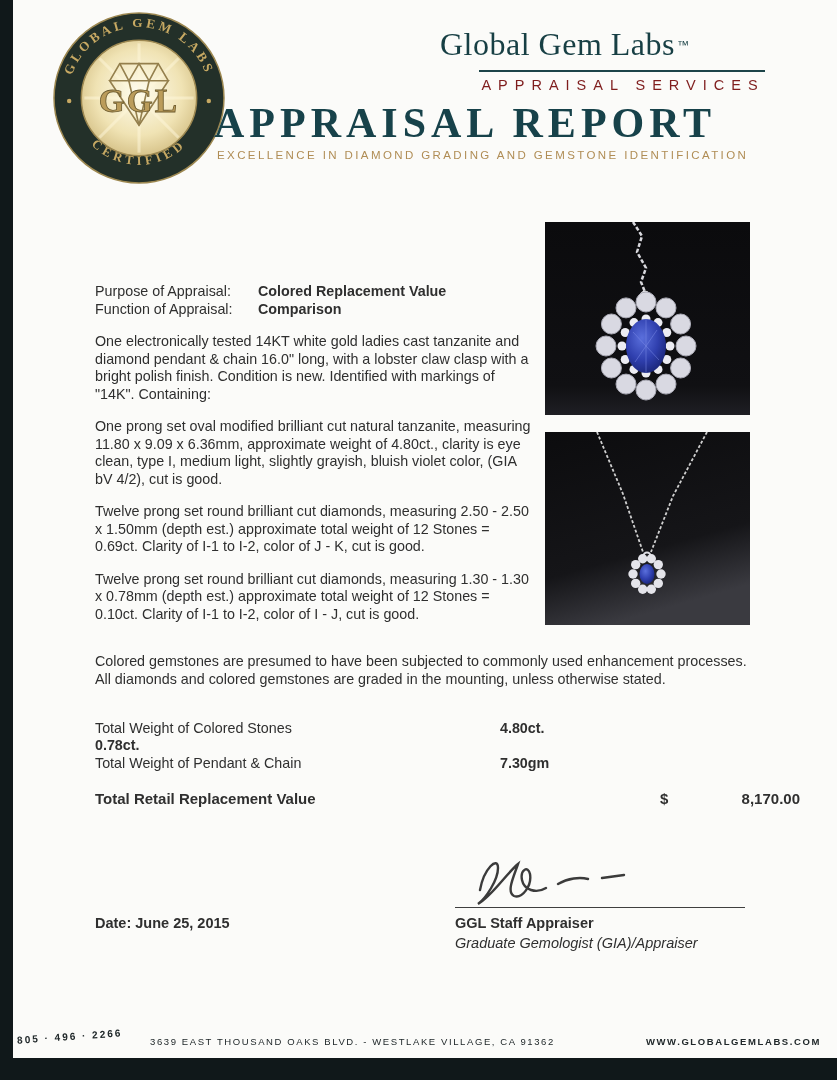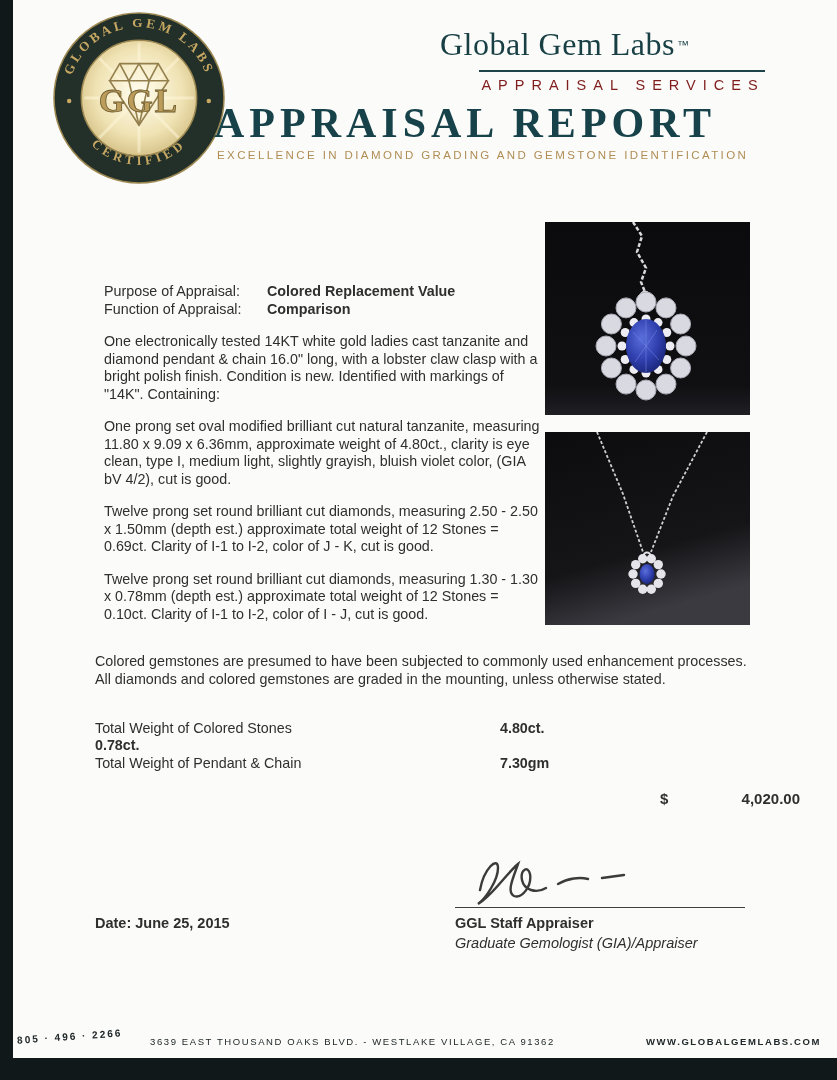--- a/index.html
+++ b/index.html
@@ -34,21 +34,21 @@
     position:absolute;left:217px;right:60px;top:149px;
     font-size:11.5px;letter-spacing:2.4px;color:#b08d55;font-weight:500;white-space:nowrap;
   }
 
   
   .photo{position:absolute;left:545px;width:205px;height:193px;}
   .photo-top{top:222px;}
   .photo-bottom{top:432px;}
 
   
-  .body-copy{position:absolute;left:95px;top:283px;width:440px;font-size:14.3px;line-height:17.5px;margin-left:9px;}
+  .body-copy{position:absolute;left:95px;top:283px;width:440px;font-size:14.3px;line-height:17.5px;}
   .kv-row{display:grid;grid-template-columns:163px 1fr;}
   .kv-value{font-weight:bold;}
   .body-copy p{margin:15px 0 0 0;}
   .disclaimer{position:absolute;left:95px;top:653px;width:660px;font-size:14.3px;line-height:17.5px;}
 
   
   .totals{position:absolute;left:95px;top:720px;width:660px;font-size:14.3px;}
   .totals-row{display:grid;grid-template-columns:405px 1fr;line-height:17.3px;}
   .totals-row .val{font-weight:bold;}
   .grand-total{position:relative;margin-top:18px;font-weight:bold;font-size:15px;height:20px;}
@@ -228,22 +228,23 @@
       <span class="val">4.80ct.</span>
     </div>
     <div class="totals-row">
       <span class="val">0.78ct.</span>
     </div>
     <div class="totals-row">
       <span>Total Weight of Pendant &amp; Chain</span>
       <span class="val">7.30gm</span>
     </div>
     <div class="grand-total">
+      <span>Total Retail Replacement Value</span>
       <span class="currency">$</span>
-      <span class="amount">4,020.00</span>
+      <span class="amount">8,170.00</span>
     </div>
   </div>
 
   <div class="signature-image">
     <svg viewBox="0 0 210 60" width="210" height="60">
       <path d="M18,38 C22,16 36,4 36,16 C36,28 24,46 16,52 C30,44 44,22 56,12 C52,24 44,40 52,44 C60,47 70,34 68,22 C66,13 58,18 60,28 C62,38 74,42 84,36 M96,32 C106,26 118,25 126,27 M140,26 L162,23" fill="none" stroke="#3b3b3b" stroke-width="2.4" stroke-linecap="round"></path>
     </svg>
   </div>
   <div class="signature-line"></div>
   <div class="appraiser-name">GGL Staff Appraiser</div>

